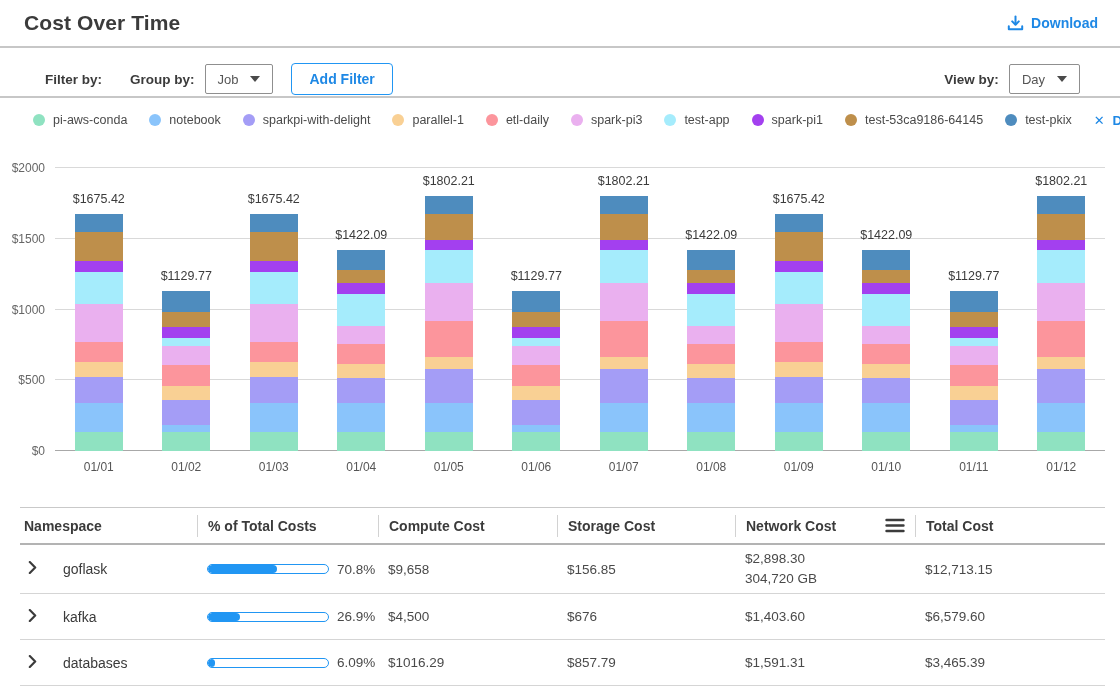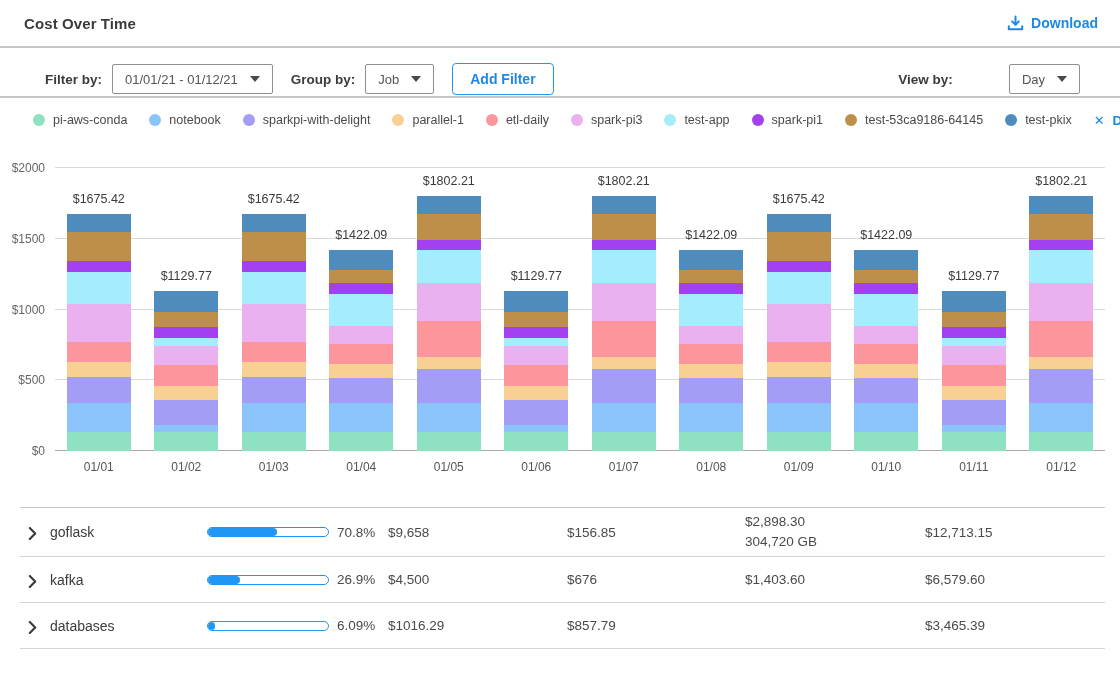--- a/index.html
+++ b/index.html
@@ -2,60 +2,60 @@
 <html><head>
 <meta charset="utf-8">
 <style>
   * { margin:0; padding:0; box-sizing:border-box; }
   html,body { background:#fff; }
   body { font-family:"Liberation Sans","DejaVu Sans",sans-serif; }
   .app { width:1120px; height:687px; background:#fff; overflow:hidden; position:relative; }
 
   
   .hdr { height:48px; display:flex; align-items:center; padding:0 22px 0 24px; border-bottom:2px solid #c7c7c7; }
-  .hdr-title { font-size:15px; font-weight:700; color:#3b3b3b; letter-spacing:.1px; }
+  .hdr-title { font-size:21px; font-weight:700; color:#3b3b3b; letter-spacing:.1px; }
   .download { margin-left:auto; display:flex; align-items:center; gap:7px; color:#1E88E5; font-size:14px; font-weight:700; cursor:pointer; background:none; border:none; font-family:inherit; }
 
   
   .toolbar { height:50px; display:flex; align-items:center; padding:14px 40px 0 45px; border-bottom:2px solid #c7c7c7; }
   .tb-label { font-size:13.5px; font-weight:700; color:#3b3b3b; margin-right:10px; white-space:nowrap; }
   .selbox { height:30px; border:1px solid #8f8f8f; border-radius:2px; background:#fff; display:flex; align-items:center; gap:12px; padding:0 12px; font-size:13px; color:#555; cursor:pointer; white-space:nowrap; }
   .caret { width:0; height:0; border-left:5px solid transparent; border-right:5px solid transparent; border-top:6px solid #4a4a4a; display:inline-block; }
   .gap18 { width:18px; }
   .add-filter { margin-left:18px; height:32px; padding:0 17px; background:#fff; border:1.5px solid #2196F3; border-radius:4px; color:#1E88E5; font-size:14px; font-weight:700; font-family:inherit; cursor:pointer; }
-  .viewby { margin-left:auto; display:flex; align-items:center;gap:46px; }
+  .viewby { margin-left:auto; display:flex; align-items:center; }
 
   
   .legend { height:44px; display:flex; align-items:center; padding:0 30px 0 33px; gap:22px; }
   .lg-item { display:flex; align-items:center; gap:8px; font-size:12.5px; color:#4a4a4a; cursor:pointer; white-space:nowrap; }
   .lg-dot { width:12px; height:12px; border-radius:50%; flex:none; }
   .deselect { margin-left:auto; display:flex; align-items:center; gap:8px; color:#1E88E5; font-size:13.5px; font-weight:700; cursor:pointer; background:none; border:none; font-family:inherit; white-space:nowrap; }
   .x-ico { font-size:13px; font-weight:700; line-height:1; }
 
   
   .chart-wrap { padding:26px 15px 34px 55px; }
   .plot { position:relative; height:283px; }
   .gridline { position:absolute; left:0; right:0; height:1px; background:#d9d9d9; }
   .gridline.zero { background:#a8a8a8; }
   .ytick { position:absolute; right:calc(100% + 10px); transform:translateY(50%); font-size:12px; color:#666; white-space:nowrap; }
   .bars { position:absolute; left:0; right:0; top:0; bottom:0; display:flex; justify-content:space-around; align-items:flex-end; }
-  .bar-slot { position:relative; width:64px; height:100%; display:flex; flex-direction:column-reverse; justify-content:flex-start; }
+  .bar-slot { position:relative; width:48px; height:100%; display:flex; flex-direction:column-reverse; justify-content:flex-start; }
   .seg { width:100%; flex:none; }
   .bar-total { position:absolute; left:50%; transform:translateX(-50%); font-size:12.5px; color:#3b3b3b; white-space:nowrap; }
   .xlabel { position:absolute; top:calc(100% + 9px); left:50%; transform:translateX(-50%); font-size:12px; color:#555; white-space:nowrap; }
 
   
   .tbl { margin:22px 15px 0 20px; border-top:1px solid #c9c9c9; }
   .thead, .trow { display:grid; grid-template-columns:177px 181px 179px 178px 180px 1fr; }
   .thead { height:37px; align-items:center; border-bottom:2px solid #b3b3b3; }
   .th { font-size:14px; font-weight:700; color:#3b3b3b; padding-left:10px; height:22px; display:flex; align-items:center; border-left:1px solid #d2d2d2; cursor:pointer; }
   .th:first-child { border-left:none; padding-left:4px; }
   .th .burger { margin-left:auto; margin-right:10px; display:flex; align-items:center; cursor:pointer; }
   .trow { min-height:46px; align-items:center; border-bottom:1px solid #d5d5d5; font-size:13.5px; color:#4a4a4a; cursor:pointer; }
-  .ns-cell { display:flex; align-items:flex-end; gap:13px; padding-left:8px; }
+  .ns-cell { display:flex; align-items:flex-start; gap:26px; padding-left:8px; }
   .ns-name { font-size:14px; color:#3b3b3b; }
   .chev { display:flex; align-items:center; cursor:pointer; }
   .pct-cell { display:flex; align-items:center; gap:8px; padding-left:10px; }
   .pill { width:122px; height:10px; border:1.5px solid #2196F3; border-radius:7px; background:#fff; overflow:hidden; flex:none; }
   .pill-fill { height:100%; background:#2196F3; border-radius:5px; }
   .cell { padding-left:10px; }
   .net-cell { padding:4px 0 4px 10px; line-height:20px; }
 </style>
 </head>
 <body>
@@ -71,24 +71,20 @@
             <path d="M5.2 6.4l3.3 3.4 3.3-3.4"></path>
             <path d="M1.8 11.2v3h13.4v-3"></path>
         </svg>
       </span>
       <span>Download</span>
     </button>
   </div>
 
   <div class="toolbar">
     <span class="tb-label">Filter by:</span>
-    <div class="selbox">
-      <span>01/01/21 - 01/12/21</span>
-      <span class="caret"></span>
-    </div>
     <span class="gap18"></span>
     <span class="tb-label">Group by:</span>
     <div class="selbox">
       <span>Job</span>
       <span class="caret"></span>
     </div>
     <button class="add-filter">Add Filter</button>
     <div class="viewby">
       <span class="tb-label">View by:</span>
       <div class="selbox">
@@ -326,20 +322,35 @@
             <div class="seg" style="height: 9%; background: rgb(190, 143, 75);"></div>
             <div class="seg" style="height: 6.3605%; background: rgb(78, 140, 190);"></div>
             <div class="bar-total" style="bottom: calc(90.1105% + 8px);">$1802.21</div>
             <div class="xlabel">01/12</div>
           </div>
         </div>
       </div>
   </div>
 
   <div class="tbl">
+    <div class="thead">
+      <div class="th">Namespace</div>
+      <div class="th">% of Total Costs</div>
+      <div class="th">Compute Cost</div>
+      <div class="th">Storage Cost</div>
+      <div class="th">
+        <span>Network Cost</span>
+        <span class="burger">
+          <svg width="20" height="15" viewBox="0 0 20 15" stroke="#3b3b3b" stroke-width="2.4" stroke-linecap="round">
+            <path d="M1.5 2h17M1.5 7.5h17M1.5 13h17"></path>
+          </svg>
+        </span>
+      </div>
+      <div class="th">Total Cost</div>
+    </div>
     <div id="table-body">
         <div class="trow">
           <div class="ns-cell">
             <div class="chev">
               <svg width="9" height="13" viewBox="0 0 8 12" fill="none" stroke="#3b3b3b" stroke-width="2" stroke-linecap="round" stroke-linejoin="round">
                 <path d="M1.5 1l5 5-5 5"></path>
               </svg>
             </div>
             <div class="ns-name">goflask</div>
           </div>
@@ -390,19 +401,20 @@
           </div>
           <div class="pct-cell">
             <div class="pill">
               <div class="pill-fill" style="width: 6.09%;"></div>
             </div>
             <div>6.09%</div>
           </div>
           <div class="cell">$1016.29</div>
           <div class="cell">$857.79</div>
           <div class="net-cell">
+            <div>$1,591.31</div>
           </div>
           <div class="cell">$3,465.39</div>
         </div>
       </div>
   </div>
 
 </div>
 
 </body></html>

